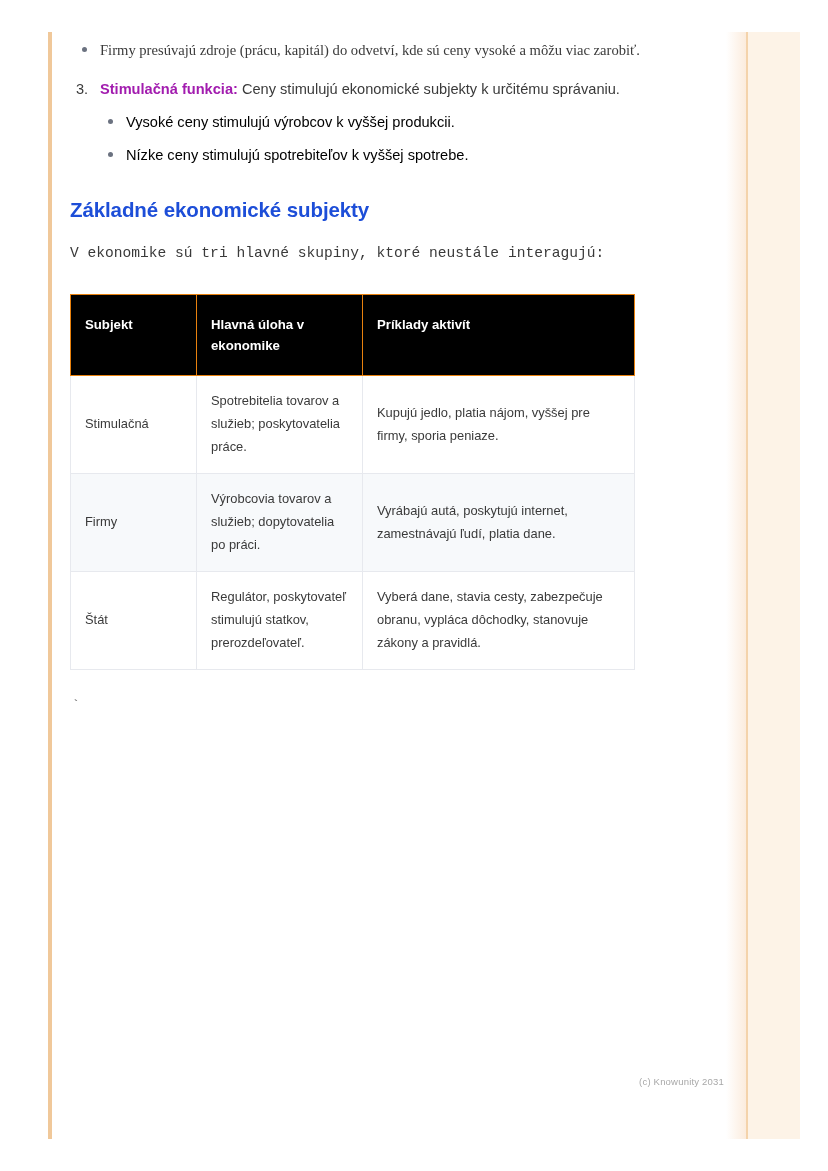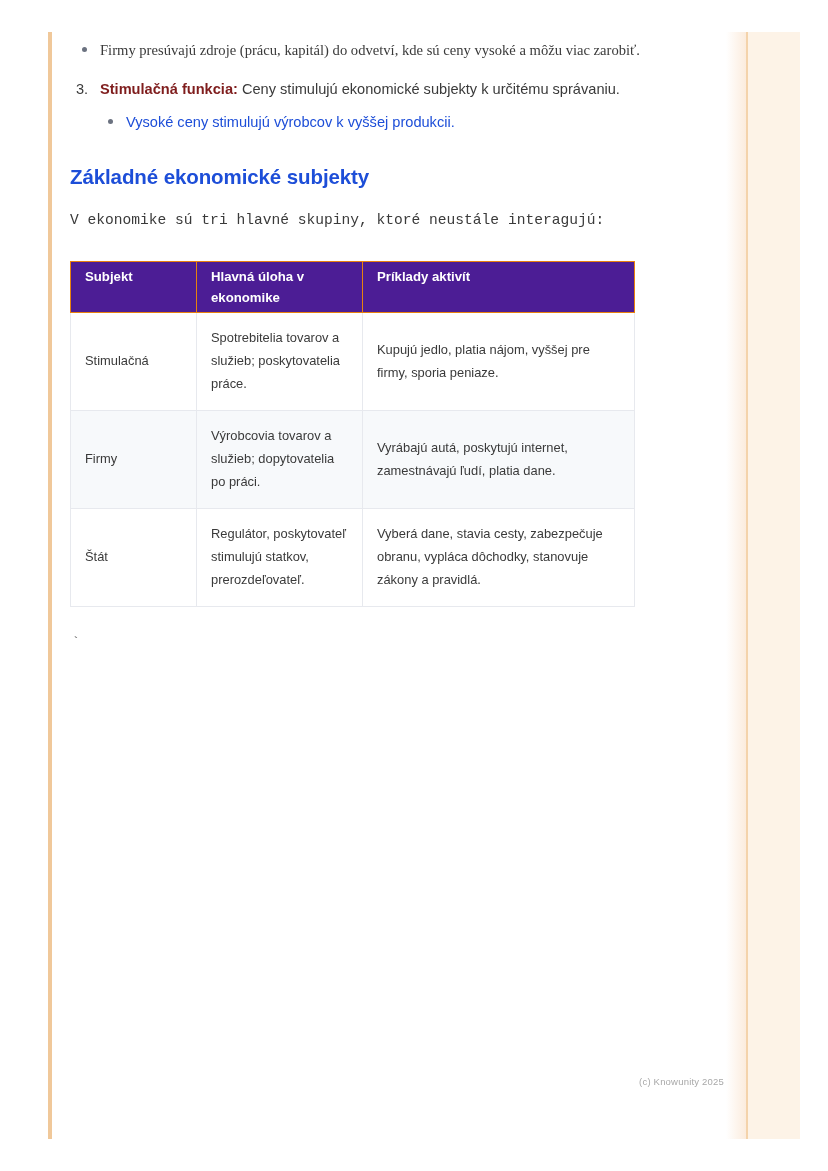--- a/index.html
+++ b/index.html
@@ -96,33 +96,33 @@
   }
   .num-marker {
     position: absolute;
     left: 6px;
     top: 0;
     font-size: 14.6px;
     color: #3a3a3a;
   }
   .li-strong {
     font-weight: bold;
-    color: #7f1d1d;
+    color: #a21caf;
   }
   ul.sub-bullets {
     list-style: none;
     margin: 8px 0 0 0;
     padding: 0;
   }
   ul.sub-bullets > li {
     position: relative;
     padding-left: 26px;
     font-size: 14.6px;
     line-height: 1.72;
-    color: #1d4ed8;
+    color: #000000;
     margin-bottom: 8px;
   }
   ul.sub-bullets > li::before {
     content: "";
     position: absolute;
     left: 8px;
     top: 9px;
     width: 5px;
     height: 5px;
     border-radius: 50%;
@@ -144,26 +144,26 @@
     font-family: Liberation Mono, monospace;
   }
 
   table.subjects {
     margin-top: 28px;
     border-collapse: collapse;
     width: 564px;
     table-layout: fixed;
   }
   table.subjects th {
-    background: #4c1d95;
+    background: #000000;
     color: #ffffff;
     font-size: 13.2px;
     font-weight: bold;
     text-align: left;
-    padding: 4px 14px;
+    padding: 19px 14px;
     line-height: 1.62;
     vertical-align: top;
     border: 1px solid #e8810e;
   }
   table.subjects td {
     font-size: 12.9px;
     color: #3a3a3a;
     padding: 14px 14px;
     line-height: 1.78;
     vertical-align: middle;
@@ -207,20 +207,21 @@
     <ul class="bullets">
       <li>Firmy presúvajú zdroje (prácu, kapitál) do odvetví, kde sú ceny vysoké a môžu viac zarobiť.</li>
     </ul>
 
     <ol class="numbered">
       <li>
         <span class="num-marker">3.</span>
         <span class="li-strong">Stimulačná funkcia:</span><span> Ceny stimulujú ekonomické subjekty k určitému správaniu.</span>
         <ul class="sub-bullets">
           <li>Vysoké ceny stimulujú výrobcov k vyššej produkcii.</li>
+          <li>Nízke ceny stimulujú spotrebiteľov k vyššej spotrebe.</li>
         </ul>
       </li>
     </ol>
 
     <h2 class="section-title">Základné ekonomické subjekty</h2>
 
     <p class="intro">V ekonomike sú tri hlavné skupiny, ktoré neustále interagujú:</p>
 
     <table class="subjects">
       <colgroup>
@@ -250,14 +251,14 @@
           <td>Štát</td>
           <td>Regulátor, poskytovateľ stimulujú statkov, prerozdeľovateľ.</td>
           <td>Vyberá dane, stavia cesty, zabezpečuje obranu, vypláca dôchodky, stanovuje zákony a pravidlá.</td>
         </tr>
       </tbody>
     </table>
 
     <div class="backtick">`</div>
   </div>
 
-  <div class="footer-credit">(c) Knowunity 2025</div>
+  <div class="footer-credit">(c) Knowunity 2031</div>
 </div>
 
 </body></html>

